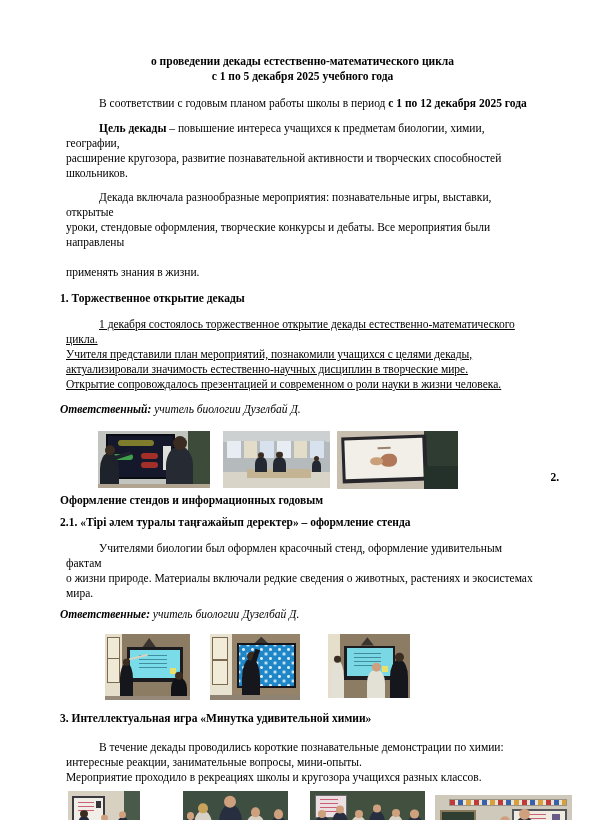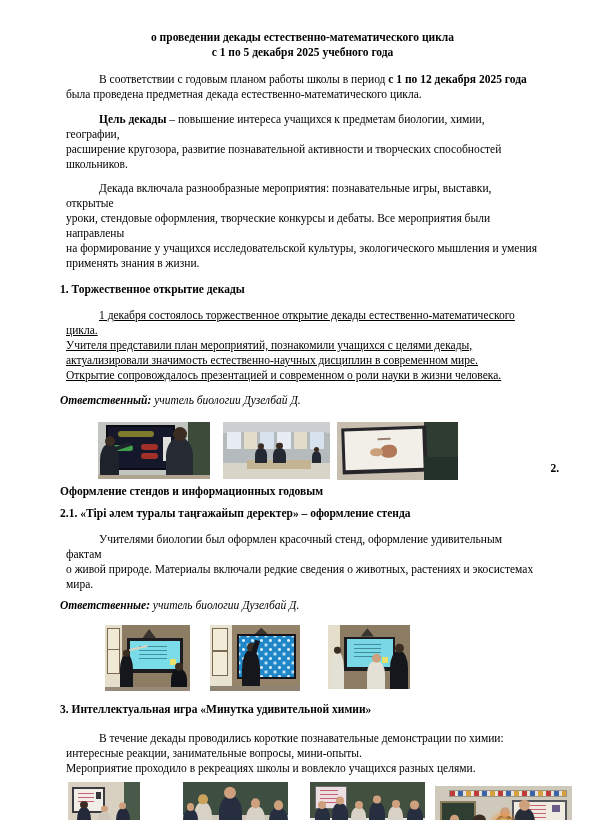--- a/index.html
+++ b/index.html
@@ -25,47 +25,46 @@
   .txln{background:repeating-linear-gradient(180deg,rgba(25,90,110,.6) 0 1px,transparent 1px 4px);}
   .redln{background:repeating-linear-gradient(180deg,rgba(190,50,80,.75) 0 1px,transparent 1px 4px);}
   .num2{position:absolute;right:-14px;bottom:4px;font-weight:bold;}
   .resp{margin:0;font-style:italic;}
 </style>
 </head>
 <body>
 
 <div class="page">
 
-  <div class="subt" style="margin-top:4px;text-align:center;">о проведении декады естественно-математического цикла</div>
+  <div class="subt" style="margin-top:28px;text-align:center;">о проведении декады естественно-математического цикла</div>
   <div class="subt">с 1 по 5 декабря 2025 учебного года</div>
 
   <div class="para ind" style="margin-top:12px;">
     <span>В соответствии с годовым планом работы школы в период </span><b>с 1 по 12 декабря 2025 года</b><br>
-    <span>была проведена предметная декада естественно-математического цикла.</span>
   </div>
 
   <div class="para ind" style="margin-top:10px;">
     <b>Цель декады</b><span> – повышение интереса учащихся к предметам биологии, химии, географии,</span><br>
     <span>расширение кругозора, развитие познавательной активности и творческих способностей</span><br>
     <span>школьников.</span>
   </div>
 
   <div class="para ind" style="margin-top:9px;">
     <span>Декада включала разнообразные мероприятия: познавательные игры, выставки, открытые</span><br>
     <span>уроки, стендовые оформления, творческие конкурсы и дебаты. Все мероприятия были направлены</span><br>
-    <span>на формирование у учащихся исследовательской культуры, экологического мышления и умения</span><br>
+    <br>
     <span>применять знания в жизни.</span>
   </div>
 
   <div class="hdg" style="margin-top:11px;">1. Торжественное открытие декады</div>
 
   <div class="para ind" style="margin-top:11px;text-decoration:underline;">
     <span>1 декабря состоялось торжественное открытие декады естественно-математического цикла.</span><br>
     <span>Учителя представили план мероприятий, познакомили учащихся с целями декады,</span><br>
-    <span>актуализировали значимость естественно-научных дисциплин в современном мире.</span><br>
+    <span>актуализировали значимость естественно-научных дисциплин в творческие мире.</span><br>
     <span>Открытие сопровождалось презентацией и современном о роли науки в жизни человека.</span>
   </div>
 
   <div class="resp" style="margin-top:10px;">
     <b>Ответственный:</b>
     <span>учитель биологии Дузелбай Д.</span>
   </div>
 
   <div class="prow" style="margin-top:14px;">
     <div class="ph" style="margin-left:38px;width:112px;height:57px;background:linear-gradient(90deg,#c2c4c0 0 80%,#3d4b3b 80% 100%);">
@@ -100,21 +99,21 @@
     </div>
     <span class="num2">2.</span>
   </div>
 
   <div class="hdg" style="margin-top:4px;">Оформление стендов и информационных годовым</div>
 
   <div class="hdg" style="margin-top:7px;">2.1. «Тірі әлем туралы таңғажайып деректер» – оформление стенда</div>
 
   <div class="para ind" style="margin-top:11px;">
     <span>Учителями биологии был оформлен красочный стенд, оформление удивительным фактам</span><br>
-    <span>о живой природе. Материалы включали редкие сведения о животных, растениях и экосистемах</span><br>
+    <span>о жизни природе. Материалы включали редкие сведения о животных, растениях и экосистемах</span><br>
     <span>мира.</span>
   </div>
 
   <div class="resp">
     <b>Ответственные:</b>
     <span>учитель биологии Дузелбай Д.</span>
   </div>
 
   <div class="prow" style="margin-top:12px;">
     <div class="ph" style="margin-left:45px;width:85px;height:66px;background:linear-gradient(90deg,#e4decb 0 20%,#8c7c64 20% 100%);">
@@ -151,21 +150,21 @@
       <div class="fig white skin" style="left:48%;bottom:0;width:22%;height:44%;"></div>
       <div class="fig" style="right:2%;bottom:0;width:22%;height:60%;background:#15171d;"></div>
     </div>
   </div>
 
   <div class="hdg" style="margin-top:11px;">3. Интеллектуальная игра «Минутка удивительной химии»</div>
 
   <div class="para ind" style="margin-top:14px;">
     <span>В течение декады проводились короткие познавательные демонстрации по химии:</span><br>
     <span>интересные реакции, занимательные вопросы, мини-опыты.</span><br>
-    <span>Мероприятие проходило в рекреациях школы и вовлекло учащихся разных целями.</span>
+    <span>Мероприятие проходило в рекреациях школы и кругозора учащихся разных классов.</span>
   </div>
 
   <div class="prow" style="margin-top:2px;">
     <div class="ph" style="margin-left:8px;width:72px;height:68px;background:linear-gradient(90deg,#d8d1c2 0 78%,#4a5a4a 78% 100%);">
       <div class="a" style="left:6%;top:8%;width:46%;height:38%;background:#f0eee6;border:2px solid #3a3a40;box-sizing:border-box;">
         <div class="a redln" style="left:12%;top:15%;width:55%;height:55%;"></div>
         <div class="a" style="right:8%;top:12%;width:18%;height:30%;background:#343438;"></div>
       </div>
       <div class="fig" style="left:12%;bottom:22%;width:20%;height:42%;background:#23283a;"></div>
       <div class="fig skin" style="left:42%;bottom:22%;width:18%;height:36%;background:#cfc6ba;"></div>

